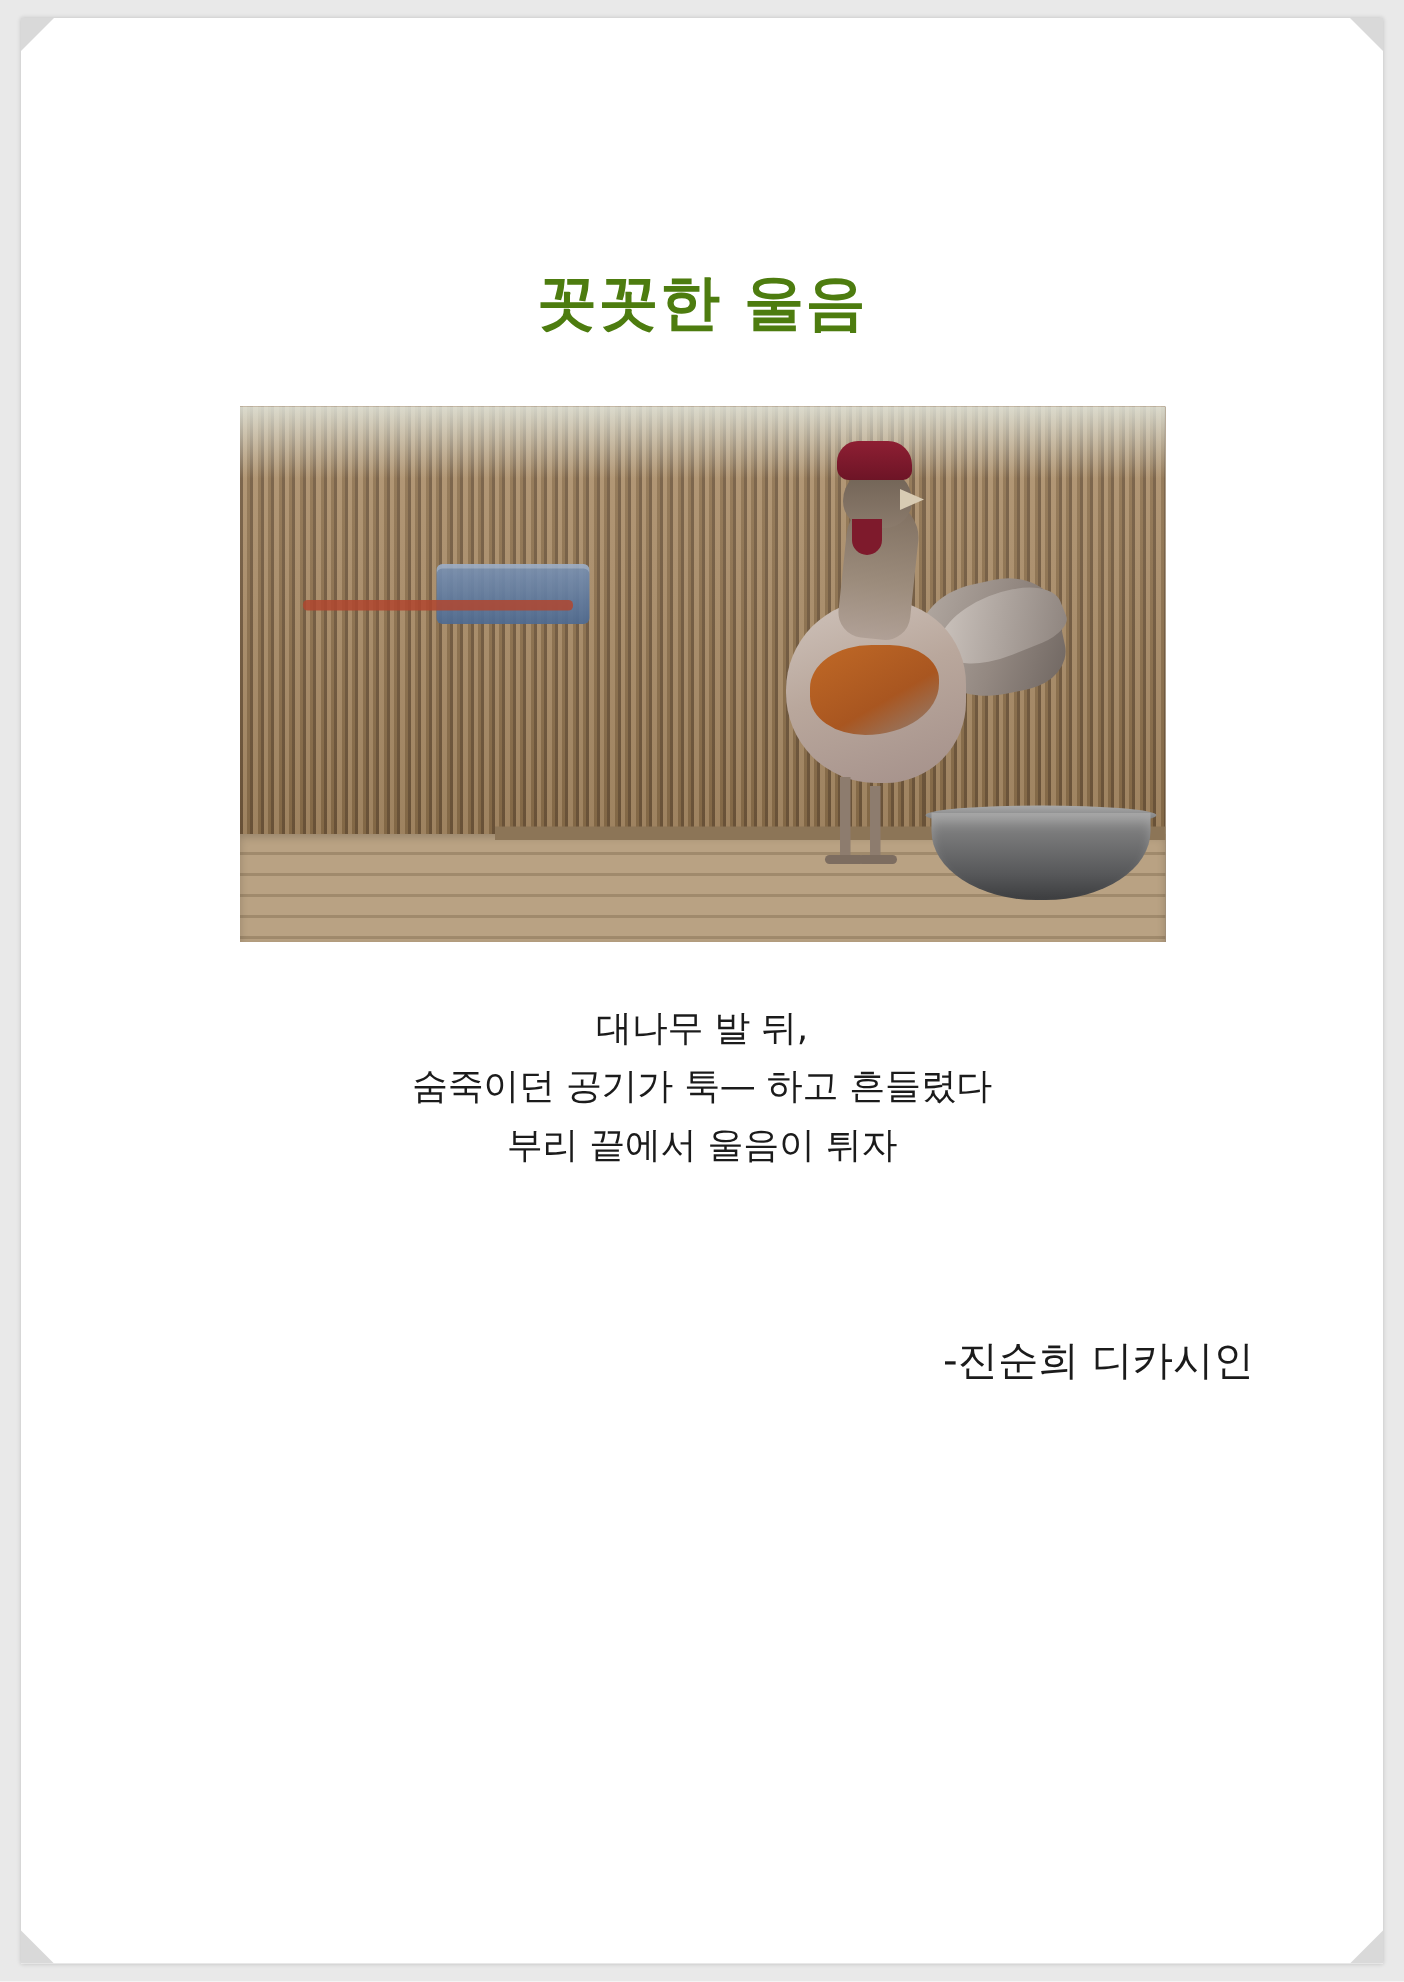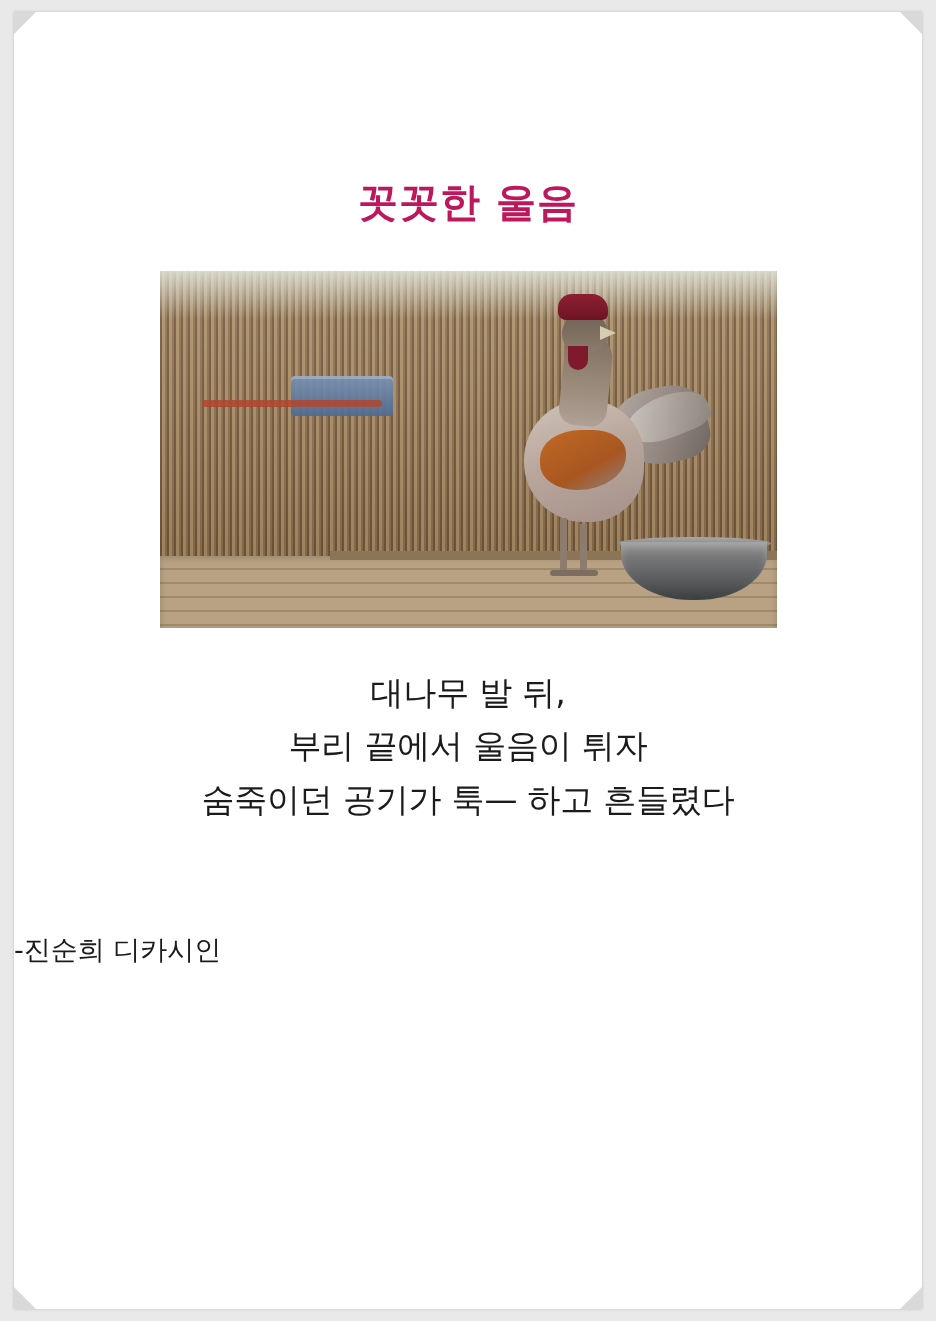--- a/index.html
+++ b/index.html
@@ -33,21 +33,21 @@
   }
   .corner-tl { top: 0; left: 0; border-top: 22px solid #d9d9d9; border-right: 22px solid transparent; }
   .corner-tr { top: 0; right: 0; border-top: 22px solid #d9d9d9; border-left: 22px solid transparent; }
   .corner-bl { bottom: 0; left: 0; border-bottom: 22px solid #d9d9d9; border-right: 22px solid transparent; }
   .corner-br { bottom: 0; right: 0; border-bottom: 22px solid #d9d9d9; border-left: 22px solid transparent; }
 
   .title {
     text-align: center;
     font-size: 40px;
     font-weight: bold;
-    color: #be185d;
+    color: #4d7c0f;
     letter-spacing: 1px;
     margin-top: 168px;
     line-height: 1.1;
   }
 
   .photo-wrap {
     margin: 47px auto 0 auto;
     width: 617px;
     height: 357px;
     position: relative;
@@ -193,28 +193,29 @@
     position: absolute; bottom: 0; width: 26px; height: 6px;
     background: #7d6d60; border-radius: 3px;
   }
   .r-foot-a { left: 54px; }
   .r-foot-b { left: 76px; }
 
   .poem {
     margin-top: 38px;
     text-align: center;
     color: #1b1b1b;
-    font-size: 33px;
+    font-size: 24px;
     line-height: 1.62;
     letter-spacing: -0.2px;
   }
   .poem .blank { display: block; height: 26px; }
 
   .byline {
     margin-top: 80px;
+    text-align: right;
     padding-right: 86px;
     font-size: 27px;
     color: #1b1b1b;
   }
 </style>
 </head>
 <body>
 
 <div class="page">
 
@@ -247,20 +248,20 @@
       <div class="r-beak"></div>
       <div class="r-leg r-leg-a"></div>
       <div class="r-leg r-leg-b"></div>
       <div class="r-foot r-foot-a"></div>
       <div class="r-foot r-foot-b"></div>
     </div>
   </div>
 
   <div class="poem">
     <div>대나무 발 뒤,</div>
+    <div>숨죽이던 공기가 툭— 하고 흔들렸다</div>
     <div>부리 끝에서 울음이 튀자</div>
-    <div>숨죽이던 공기가 툭— 하고 흔들렸다</div>
     <span class="blank"></span>
   </div>
 
   <div class="byline">-진순희 디카시인</div>
 
 </div>
 
 </body></html>

